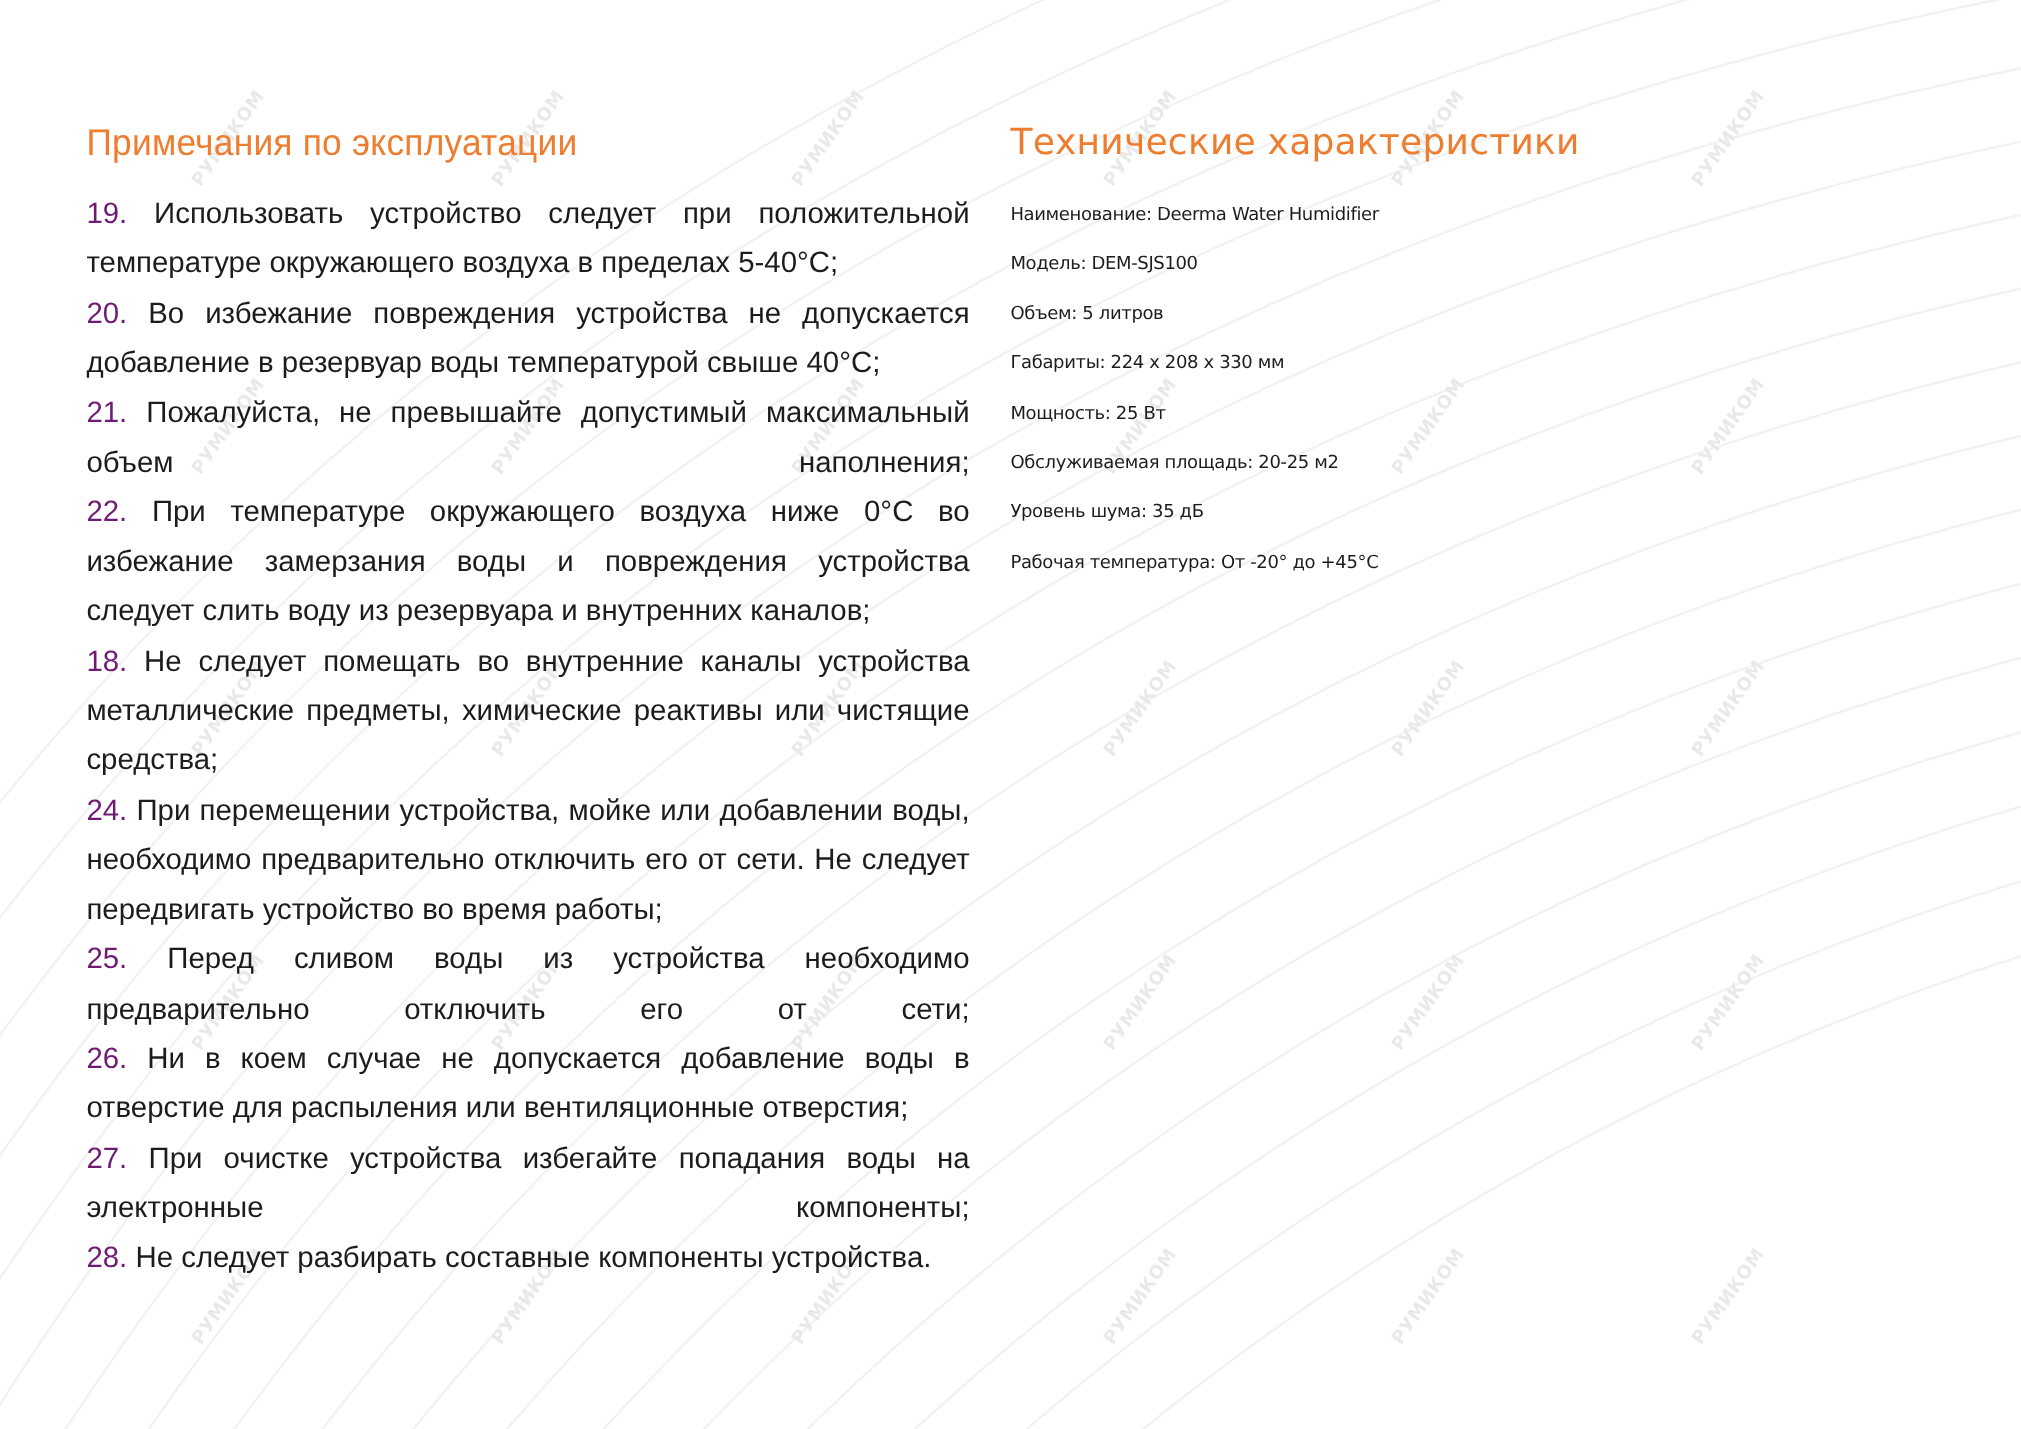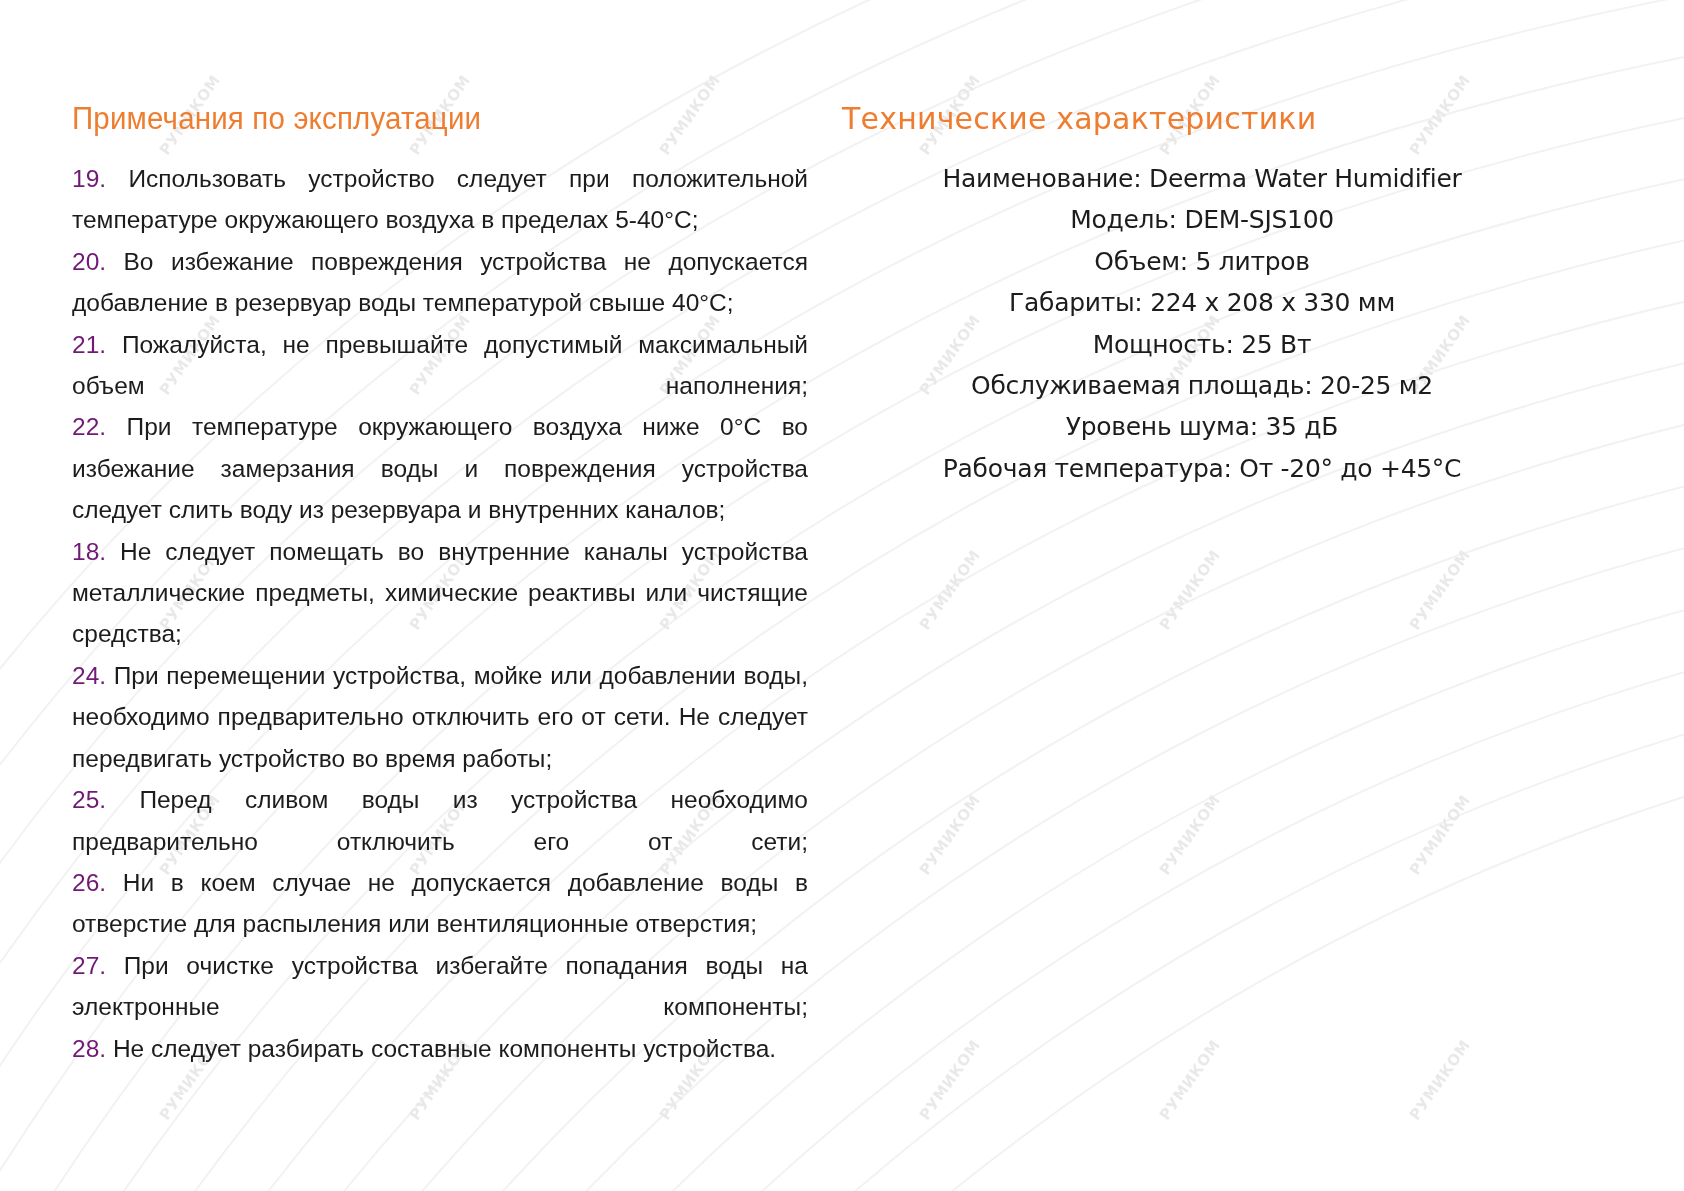--- a/index.html
+++ b/index.html
@@ -32,21 +32,21 @@
 
   .notes {
     margin-top: 16px;
     font-family: "Liberation Sans", sans-serif;
     font-size: 24.5px; line-height: 41.4px; text-align: justify; text-align-last: left;
   }
   .note { display: block; text-align: justify; }
   .note.last-justified { text-align-last: justify; }
   .num { color: #701a75; }
 
-  .specs { margin-top: 16px; font-family: "DejaVu Sans", sans-serif; font-size: 25px; line-height: 41.4px; text-align: center; }
+  .specs { margin-top: 16px; font-family: "DejaVu Sans", sans-serif; font-size: 15px; line-height: 41.4px; }
   .spec-row { display: block; white-space: nowrap; letter-spacing: -0.3px; }
 </style>
 </head>
 <body>
 
 <svg class="bg-lines" width="1684" height="1191" viewBox="0 0 1684 1191">
   <g fill="none" stroke="#f2f2f2" stroke-width="2">
     <path d="M-200 1300 Q 400 100 1900 -100"></path>
     <path d="M-160 1340 Q 440 160 1900 -40"></path>
     <path d="M-120 1380 Q 480 220 1900 20"></path>

